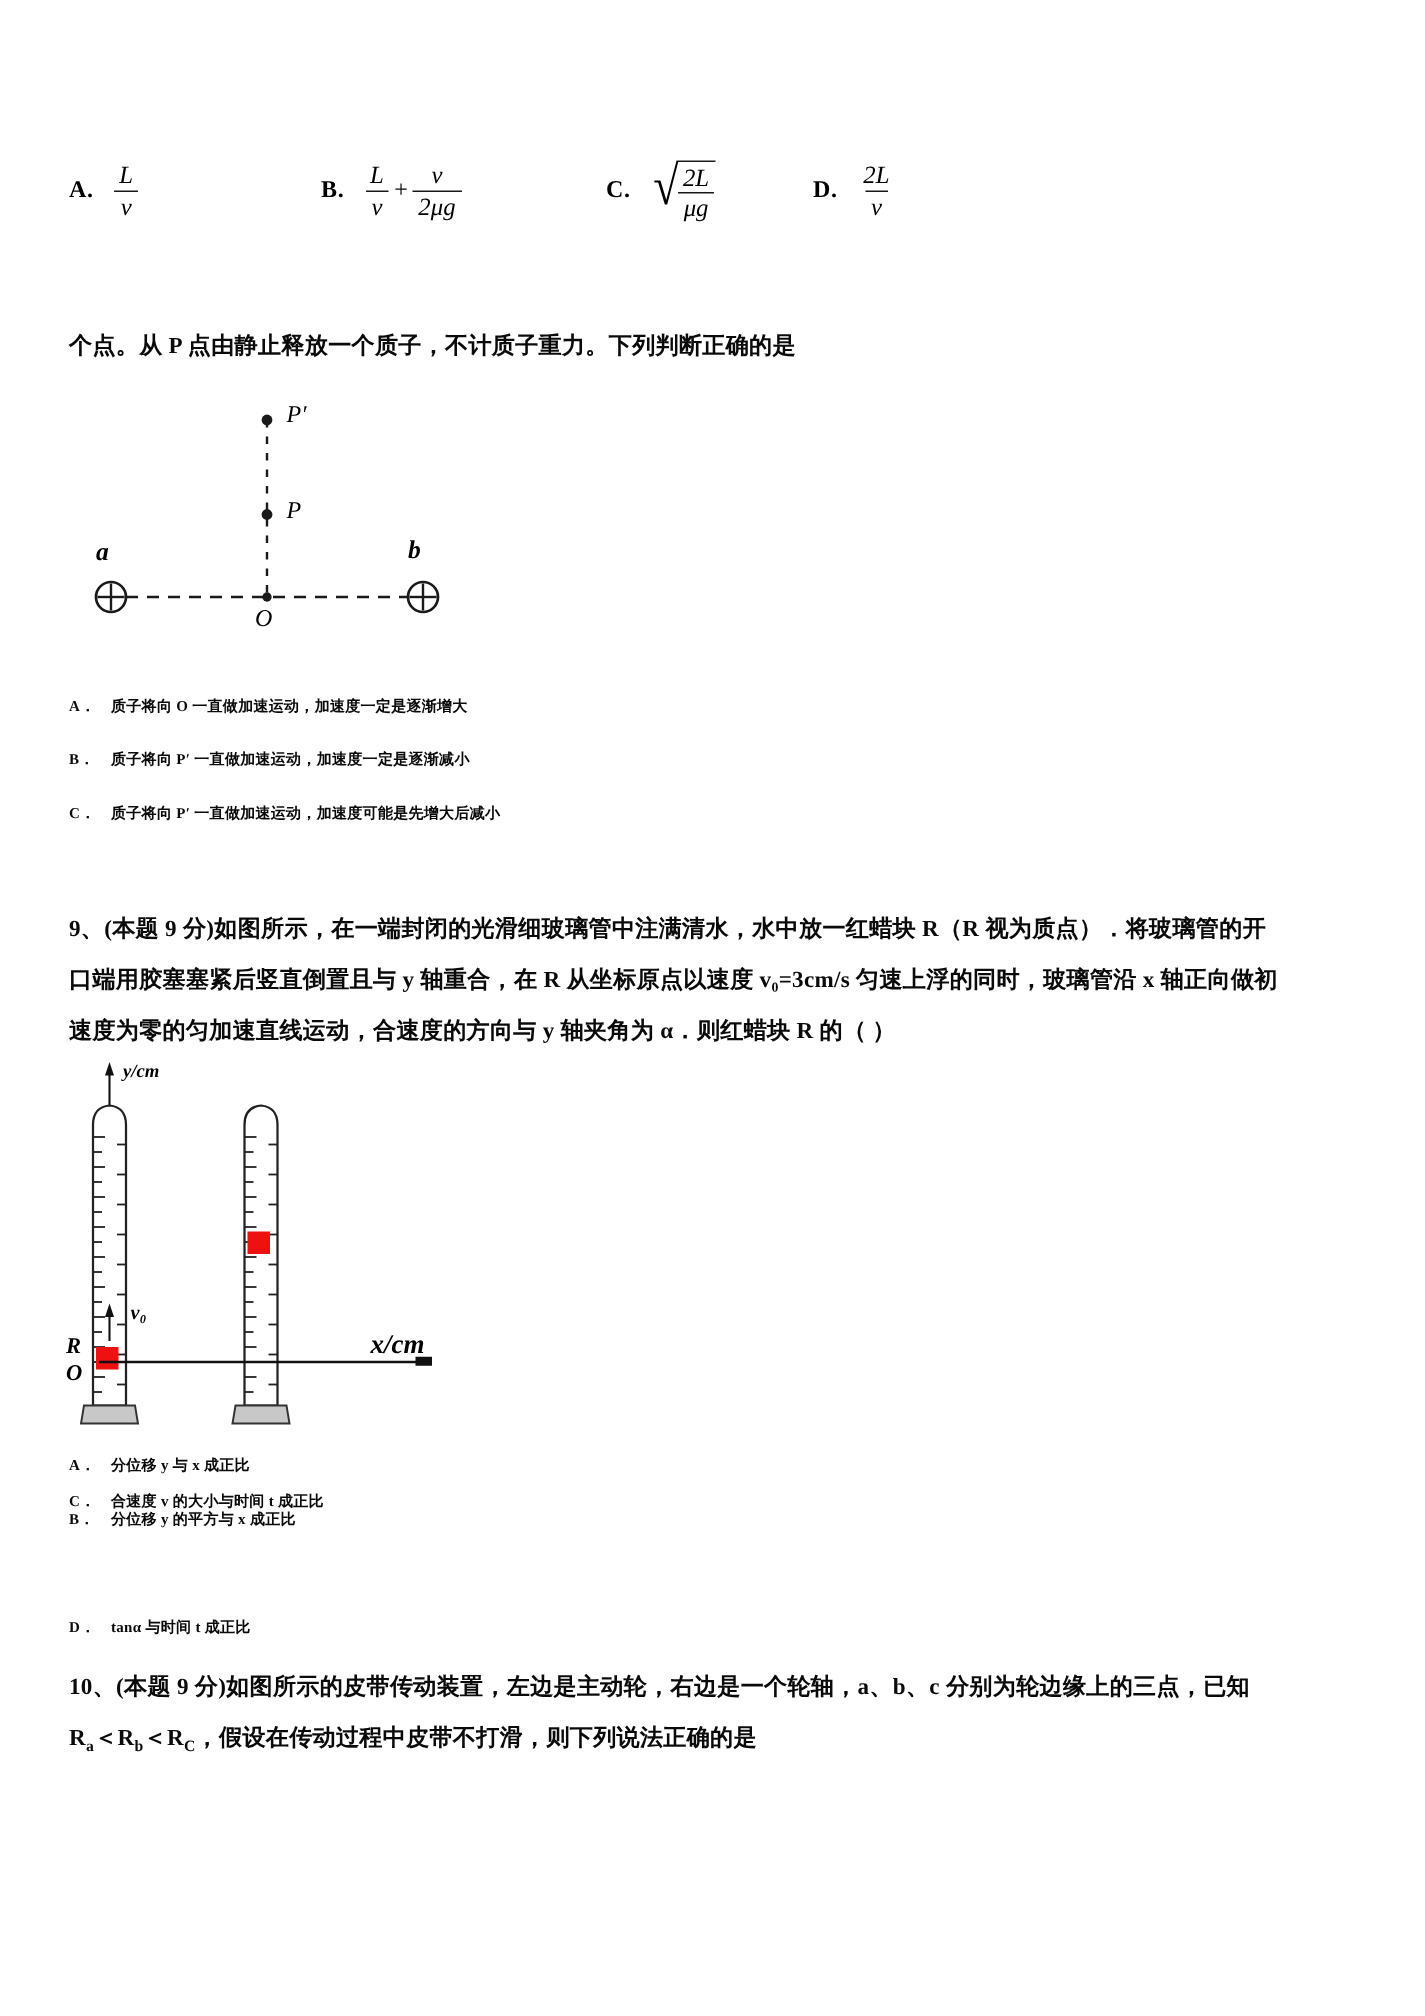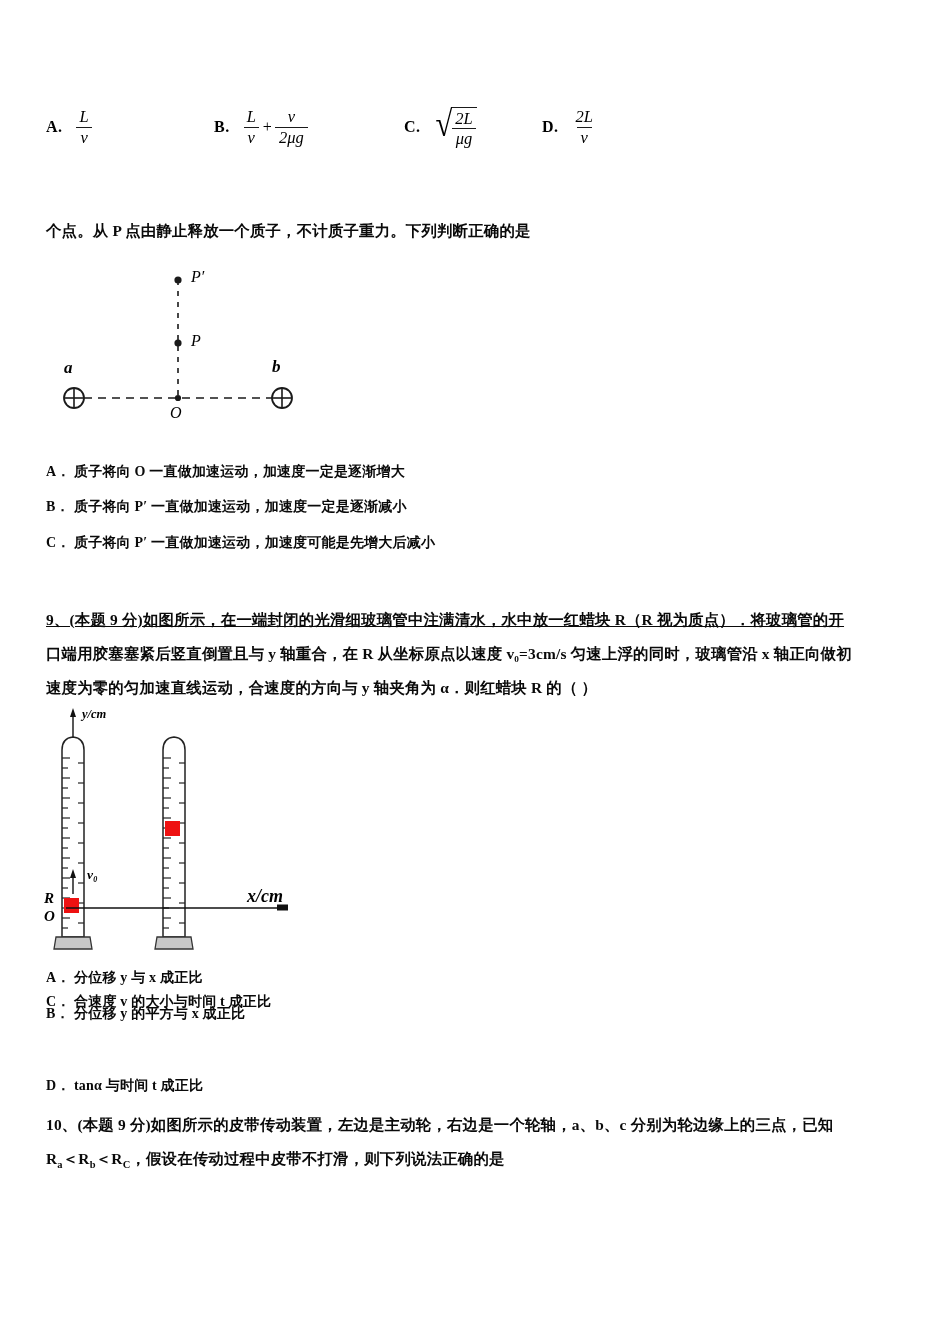--- a/index.html
+++ b/index.html
@@ -37,21 +37,21 @@
     position: absolute;
     left: 46px;
     width: 884px;
     text-align: justify;
   }
   .opt {
     position: absolute;
     left: 46px;
     width: 700px;
     font-weight: 700;
-    font-size: 14px;
+    font-size: 10px;
     line-height: 20px;
     color: #0a0a0a;
   }
   .opt .lbl {
     display: inline-block;
     min-width: 28px;
   }
   sub { font-size: 0.68em; }
 
   
@@ -224,21 +224,21 @@
   <div class="opt cn" style="top:462px;">
     <span class="lbl">A．</span><span>质子将向 O 一直做加速运动，加速度一定是逐渐增大</span>
   </div>
   <div class="opt cn" style="top:497px;">
     <span class="lbl">B．</span><span>质子将向 P′ 一直做加速运动，加速度一定是逐渐减小</span>
   </div>
   <div class="opt cn" style="top:533px;">
     <span class="lbl">C．</span><span>质子将向 P′ 一直做加速运动，加速度可能是先增大后减小</span>
   </div>
 
-  <div class="qtext cn" style="top:605px;text-decoration:underline;">9、(本题 9 分)如图所示，在一端封闭的光滑细玻璃管中注满清水，水中放一红蜡块 R（R 视为质点）．将玻璃管的开</div>
+  <div class="qtext cn" style="top:605px;">9、(本题 9 分)如图所示，在一端封闭的光滑细玻璃管中注满清水，水中放一红蜡块 R（R 视为质点）．将玻璃管的开</div>
   <div class="qtext cn" style="top:639px;">口端用胶塞塞紧后竖直倒置且与 y 轴重合，在 R 从坐标原点以速度 v₀=3cm/s 匀速上浮的同时，玻璃管沿 x 轴正向做初</div>
   <div class="qtext cn" style="top:673px;">速度为零的匀加速直线运动，合速度的方向与 y 轴夹角为 α．则红蜡块 R 的（ ）</div>
 
   <div class="fig9">
     <svg width="320" height="252" viewBox="0 0 320 252">
 
       <g>
         <line x1="33" y1="8" x2="33" y2="32" stroke="#111" stroke-width="1.4"></line>
         <polygon points="33,2 30,11 36,11" fill="#111"></polygon>
       </g>

